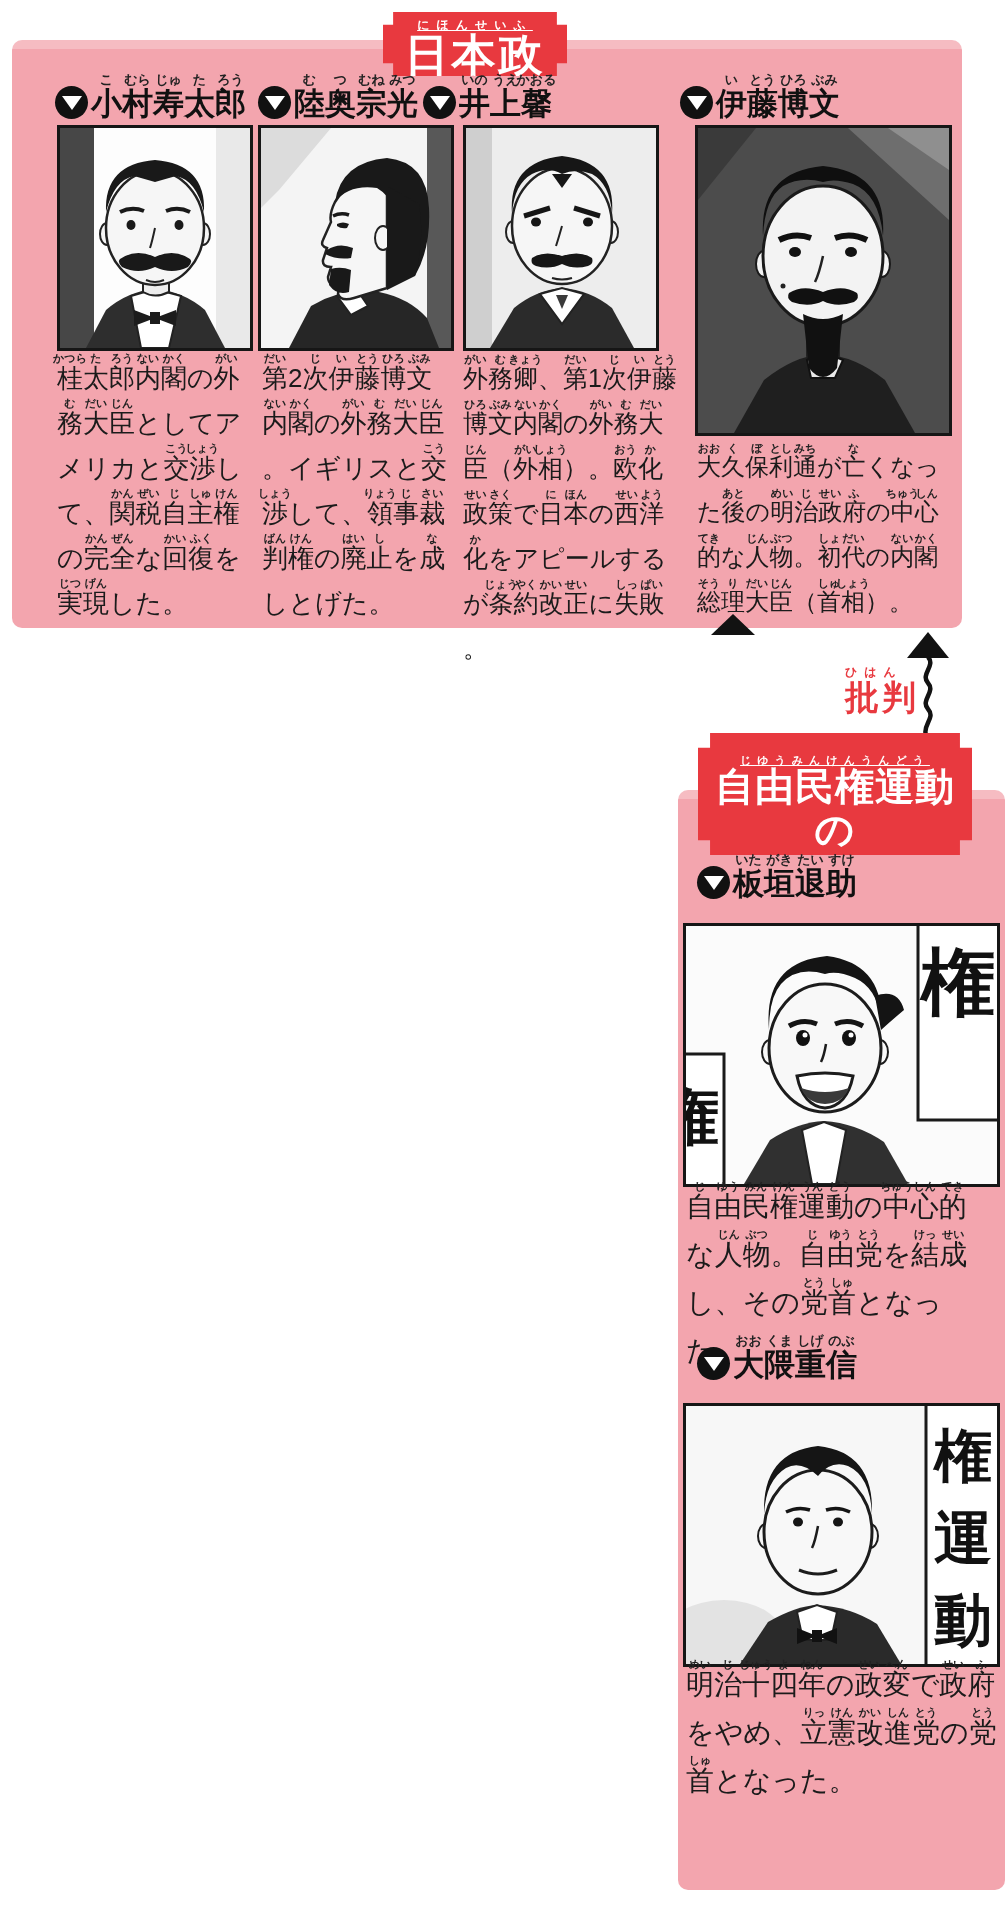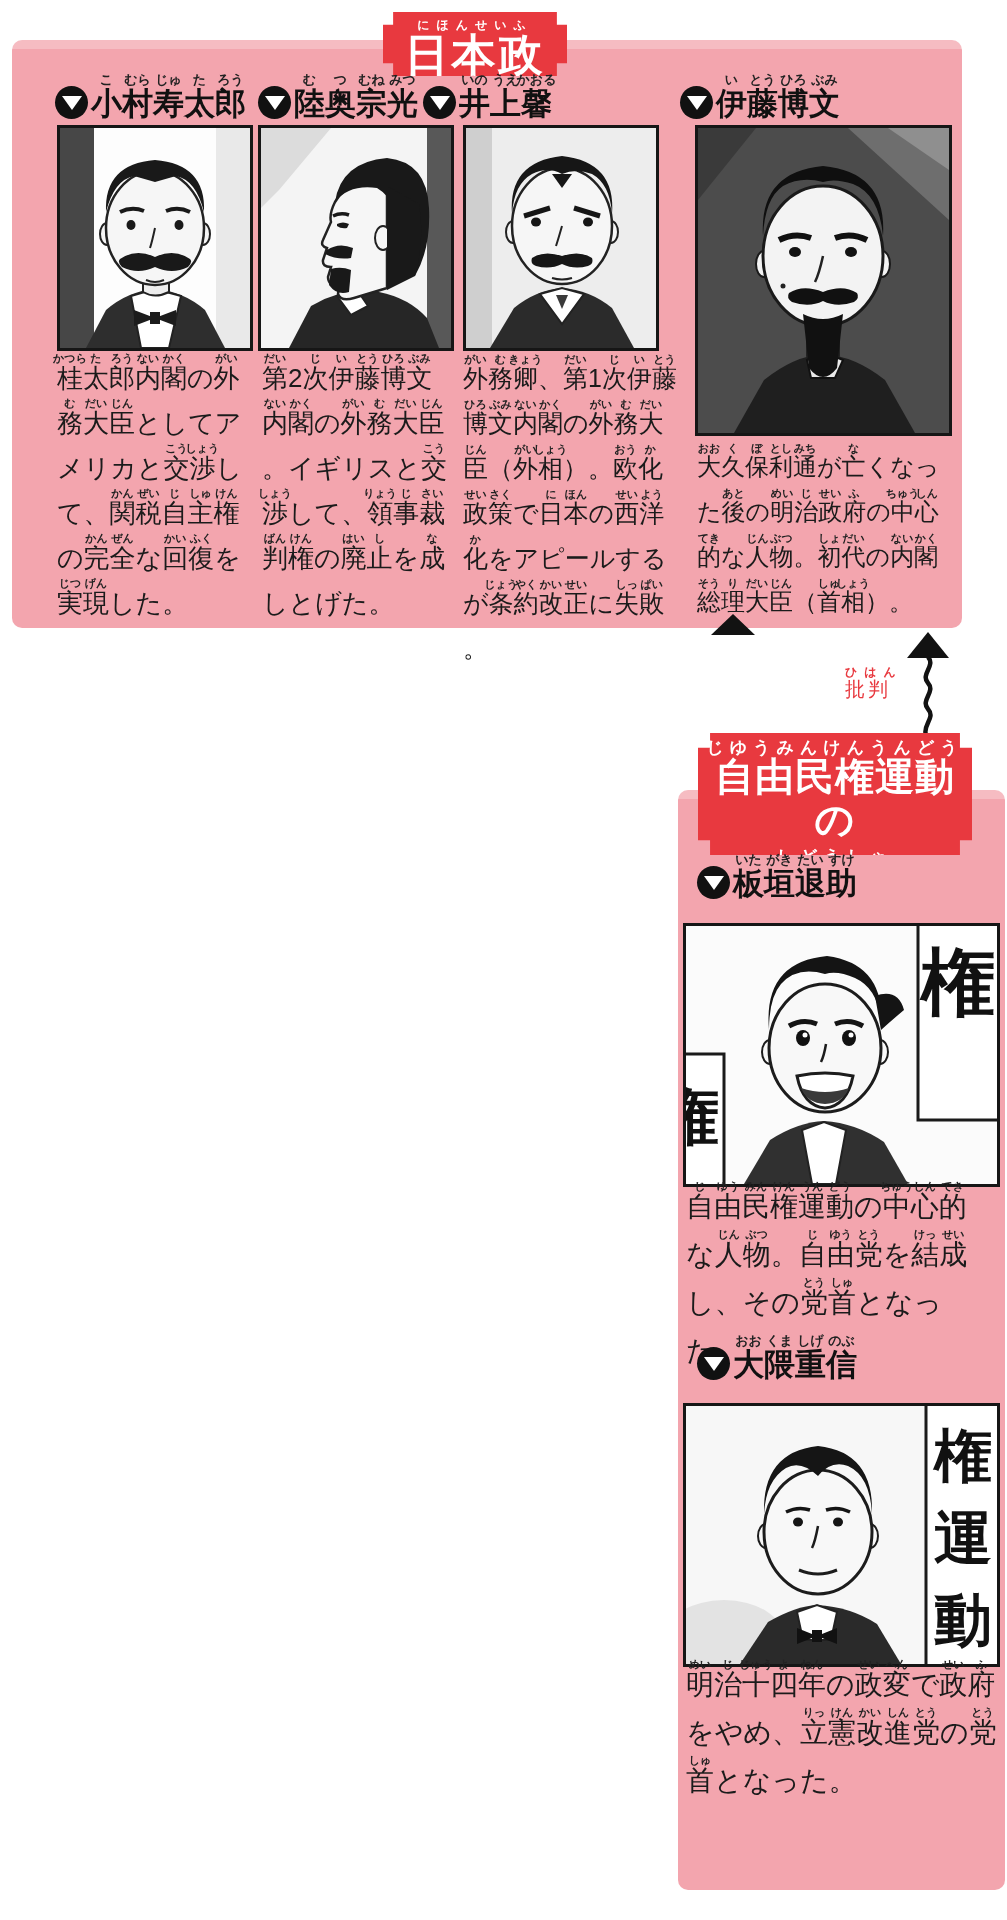--- a/index.html
+++ b/index.html
@@ -19,23 +19,23 @@
   
   .badge {
     position:absolute; background:#e8393f; color:#fff; text-align:center;
     clip-path:polygon(0 20%,5.5% 20%,5.5% 0,94.5% 0,94.5% 20%,100% 20%,100% 80%,94.5% 80%,94.5% 100%,5.5% 100%,5.5% 80%,0 80%);
   }
   .badge-gov { left:383px; top:12px; width:184px; height:64px; }
   .badge-mov {
     left:698px; top:733px; width:274px; height:122px;
     clip-path:polygon(0 12%,4.4% 12%,4.4% 0,95.6% 0,95.6% 12%,100% 12%,100% 88%,95.6% 88%,95.6% 100%,4.4% 100%,4.4% 88%,0 88%);
   }
-  .badge .furi { display:block; font-size:12px; font-weight:700; letter-spacing:7px; line-height:1; margin-top:7px; }
+  .badge .furi { display:block; font-size:12px; font-weight:700; letter-spacing:7px; line-height:1; margin-top:7px;text-decoration:underline; }
   .badge .lbl  { display:block; font-size:44px; font-weight:800; letter-spacing:3px; line-height:1.1; }
-  .badge-mov .furi { font-size:17px; letter-spacing:6px; margin-top:6px; }
+  .badge-mov .furi { font-size:11px; letter-spacing:6px; margin-top:22px; }
   .badge-mov .lbl  { font-size:39px; letter-spacing:1px; }
 
   
   .rb { position:relative; display:inline-block; line-height:1; }
   .rb .rt {
     position:absolute; top:-12px; left:50%; transform:translateX(-50%);
     font-size:11px; font-weight:600; color:#222; white-space:nowrap; line-height:1;
   }
 
   
@@ -79,21 +79,21 @@
   .mdesc-itagaki { left:686px; top:1183px; width:296px; }
   .mdesc-okuma   { left:686px; top:1661px; width:316px; }
 
   
   .tri-up { position:absolute; left:711px; top:614px; width:0; height:0;
             border-left:22px solid transparent; border-right:22px solid transparent;
             border-bottom:21px solid #121212; }
   .wavy-arrow { position:absolute; left:898px; top:631px; }
   .hihan { position:absolute; left:845px; top:666px; width:86px; color:#e8393f; }
   .hihan .furi { display:block; font-size:12px; font-weight:700; letter-spacing:7px; line-height:1; }
-  .hihan .lbl  { display:block; font-size:20px; font-weight:400; letter-spacing:3px; line-height:1.15; }
+  .hihan .lbl  { display:block; font-size:34px; font-weight:700; letter-spacing:3px; line-height:1.15; }
 
   svg text { font-family:"Liberation Sans","DejaVu Sans",sans-serif; }
 </style>
 </head>
 <body>
 
 <div class="page">
 
   <section class="panel panel-gov"></section>
 

